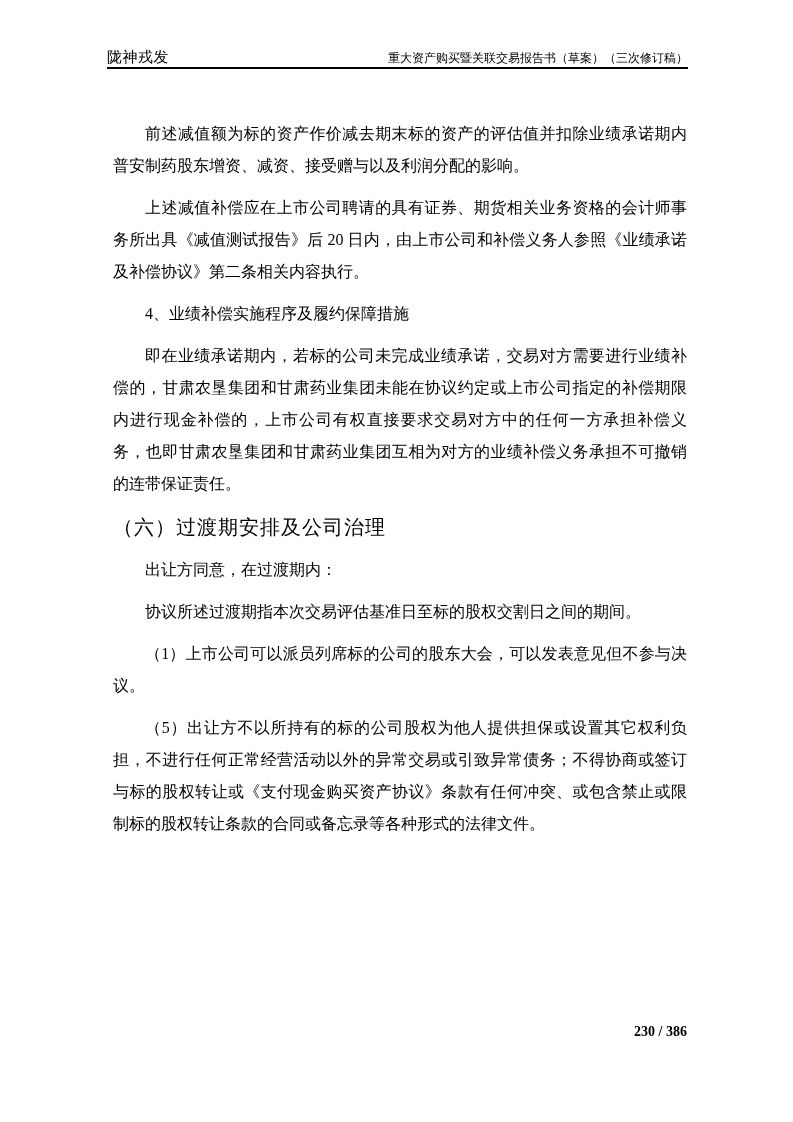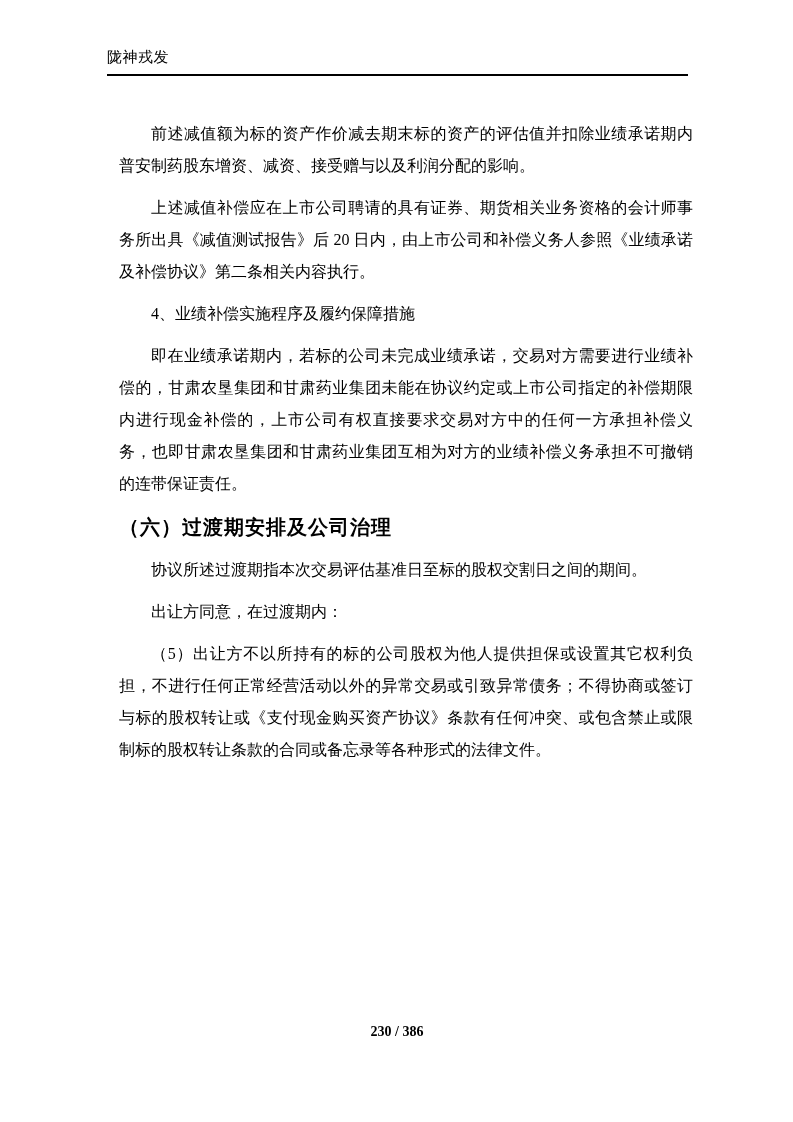--- a/index.html
+++ b/index.html
@@ -19,94 +19,96 @@
   }
   
   .header {
     position: absolute;
     top: 48px;
     left: 107px;
     right: 105px;
     display: flex;
     justify-content: space-between;
     align-items: baseline;
-    padding-bottom: 8px;
+    padding-bottom: 0;
     border-bottom: 2px solid #000000;
   }
   .header-left {
     font-size: 15px;
     line-height: 18px;
     letter-spacing: 0.5px;
   }
   .header-right {
     font-size: 12px;
     line-height: 18px;
   }
   
   .content {
     position: absolute;
     top: 76px;
-    left: 119px;
+    left: 113px;
     width: 574px;
     padding-top: 32px;
   }
   .para {
     margin: 10px 0;
     font-size: 16px;
     line-height: 32px;
     text-align: justify;
     text-indent: 2em;
   }
   .sub-heading {
     margin: 10px 0;
     font-size: 16px;
     font-weight: normal;
     line-height: 32px;
     text-indent: 2em;
   }
   .section-heading {
     margin: 12px 0 12px 0;
     font-size: 20px;
-    font-weight: bold;
+    font-weight: normal;
     line-height: 30px;
     font-family: "Liberation Sans", "DejaVu Sans", sans-serif;
     letter-spacing: 1px;
     text-indent: 0;
   }
   
   .footer {
     position: absolute;
     top: 1022px;
     left: 107px;
     right: 106px;
-    text-align: center;
+    text-align: right;
   }
   .page-number {
     font-size: 14px;
     font-weight: bold;
     font-family: "Liberation Serif", "DejaVu Serif", serif;
   }
 </style>
 </head>
 <body>
 
 <div class="page">
 
   <div class="header">
     <span class="header-left">陇神戎发</span>
+    <span class="header-right">重大资产购买暨关联交易报告书（草案）（三次修订稿）</span>
   </div>
 
   <div class="content">
     <p class="para">前述减值额为标的资产作价减去期末标的资产的评估值并扣除业绩承诺期内普安制药股东增资、减资、接受赠与以及利润分配的影响。</p>
     <p class="para">上述减值补偿应在上市公司聘请的具有证券、期货相关业务资格的会计师事务所出具《减值测试报告》后 20 日内，由上市公司和补偿义务人参照《业绩承诺及补偿协议》第二条相关内容执行。</p>
     <h3 class="sub-heading">4、业绩补偿实施程序及履约保障措施</h3>
     <p class="para">即在业绩承诺期内，若标的公司未完成业绩承诺，交易对方需要进行业绩补偿的，甘肃农垦集团和甘肃药业集团未能在协议约定或上市公司指定的补偿期限内进行现金补偿的，上市公司有权直接要求交易对方中的任何一方承担补偿义务，也即甘肃农垦集团和甘肃药业集团互相为对方的业绩补偿义务承担不可撤销的连带保证责任。</p>
     <h2 class="section-heading">（六）过渡期安排及公司治理</h2>
+    <p class="para">出让方同意，在过渡期内：</p>
     <p class="para">协议所述过渡期指本次交易评估基准日至标的股权交割日之间的期间。</p>
-    <p class="para">出让方同意，在过渡期内：</p>
+    <p class="para">（1）上市公司可以派员列席标的公司的股东大会，可以发表意见但不参与决议。</p>
     <p class="para">（5）出让方不以所持有的标的公司股权为他人提供担保或设置其它权利负担，不进行任何正常经营活动以外的异常交易或引致异常债务；不得协商或签订与标的股权转让或《支付现金购买资产协议》条款有任何冲突、或包含禁止或限制标的股权转让条款的合同或备忘录等各种形式的法律文件。</p>
   </div>
 
   <div class="footer">
     <span class="page-number">230 / 386</span>
   </div>
 
 </div>
 
 </body></html>

